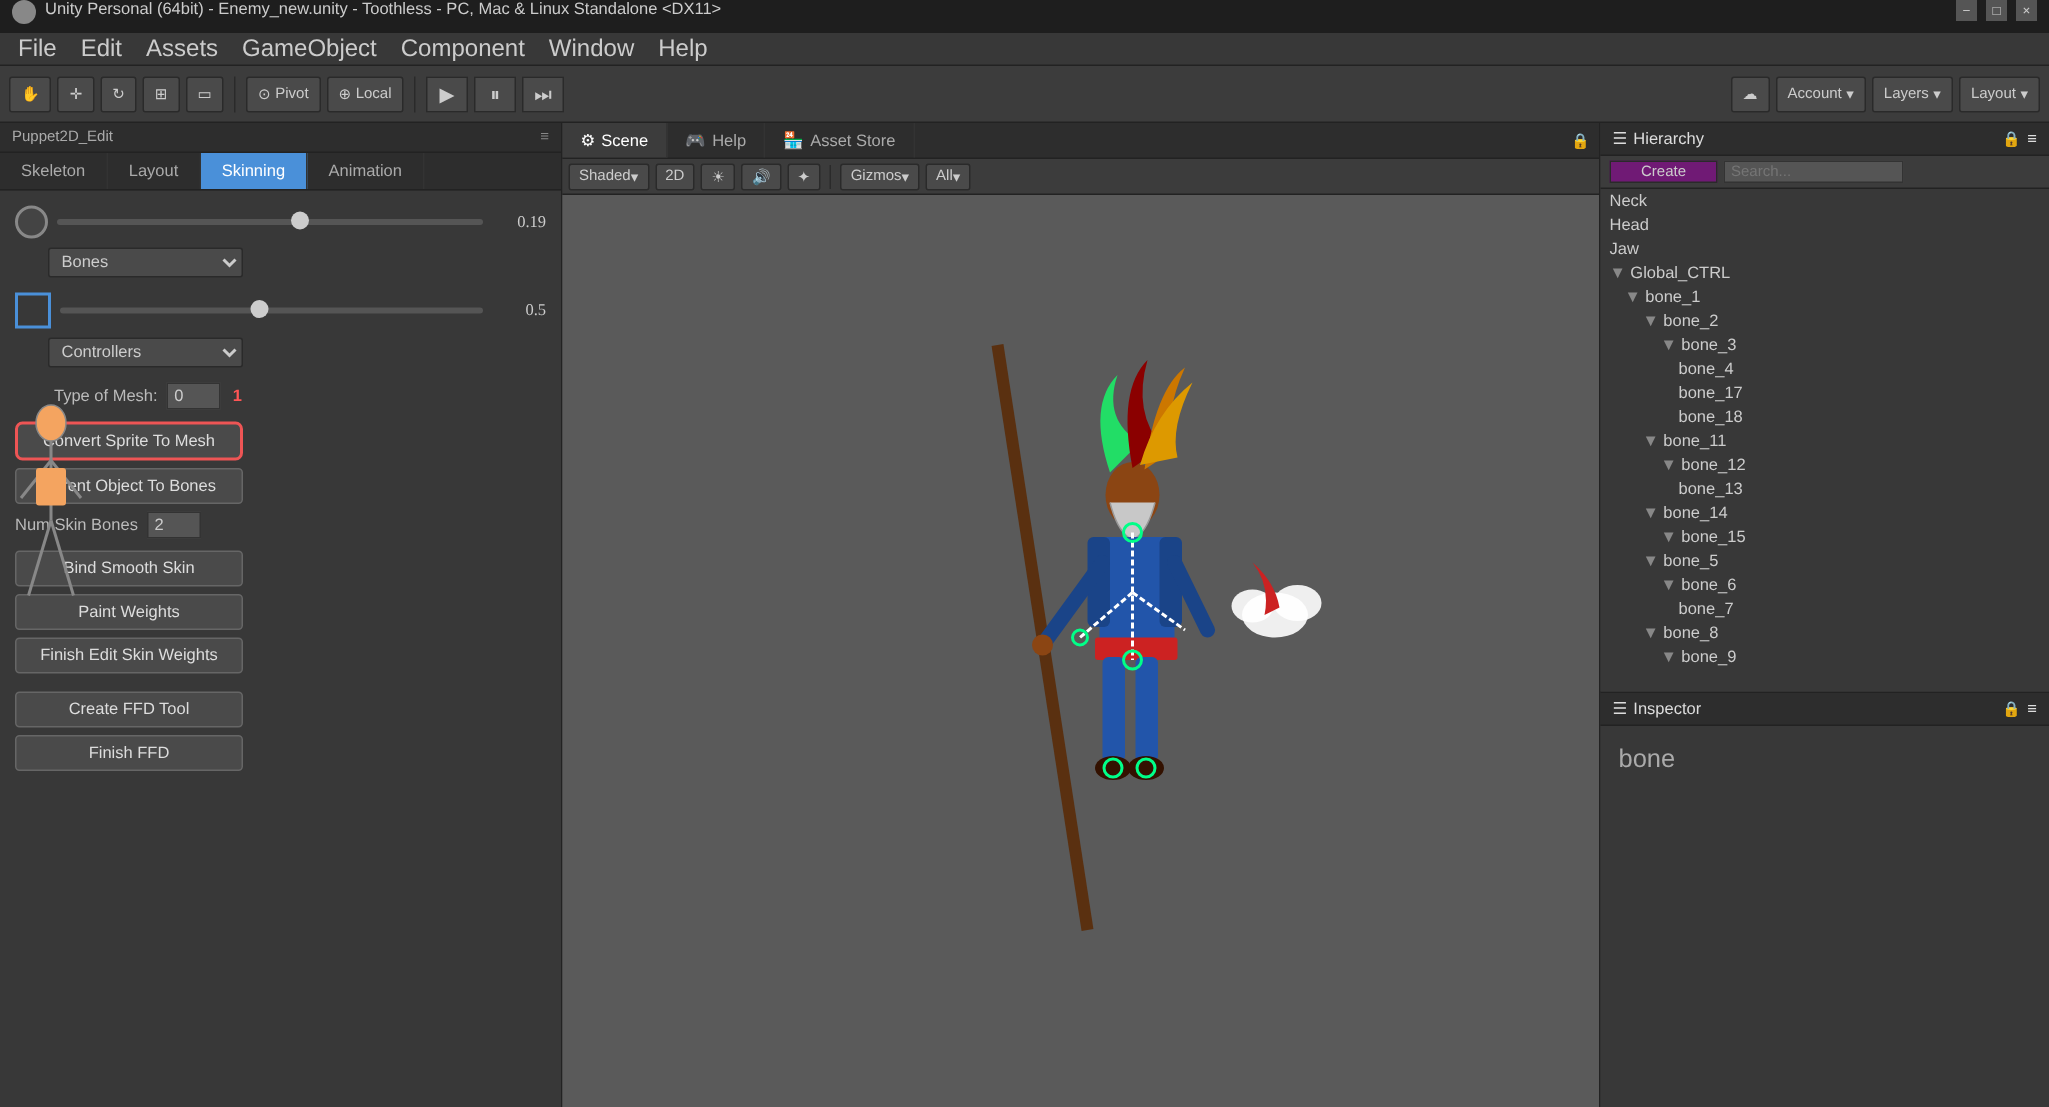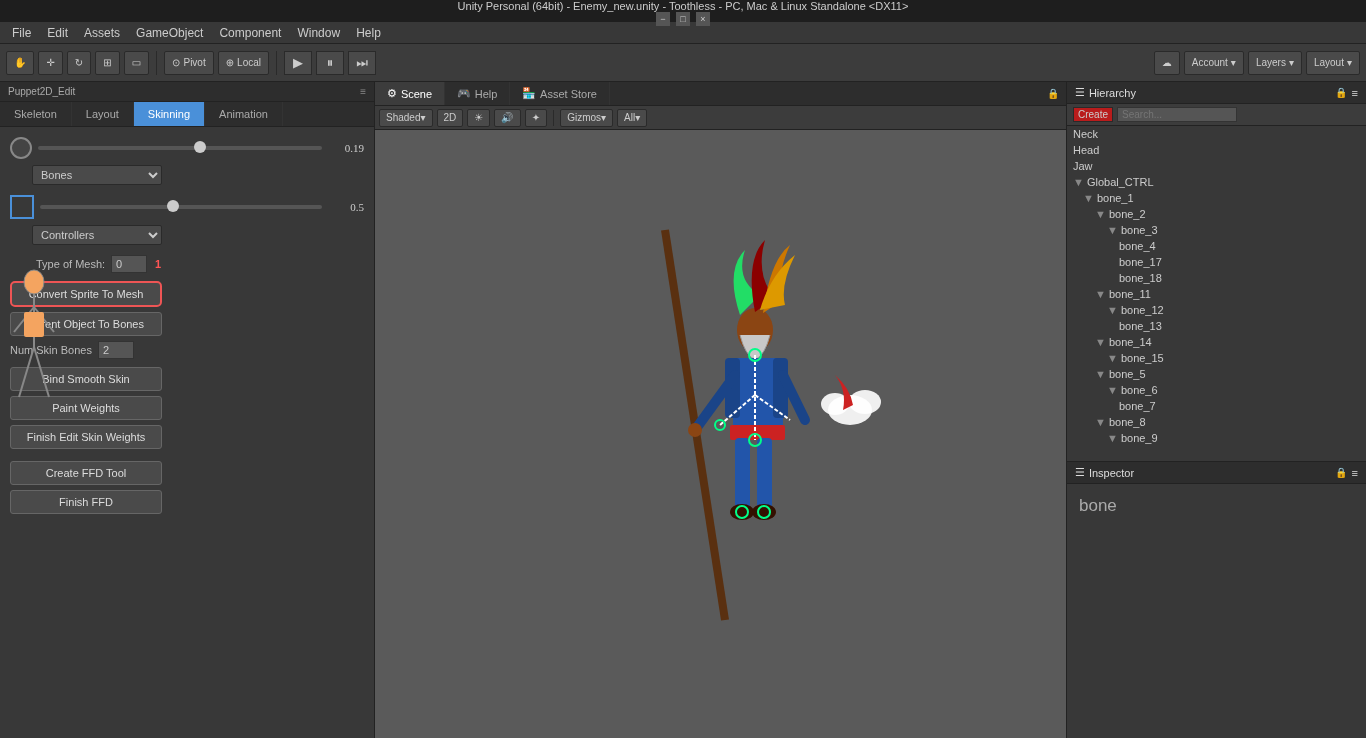--- a/index.html
+++ b/index.html
@@ -1,27 +1,27 @@
 <!DOCTYPE html>
 <html><head>
   <meta charset="utf-8">
   <style>
     * { box-sizing: border-box; margin: 0; padding: 0; }
     body { width: 1366px; height: 738px; background: #3c3c3c; font-family: Arial, sans-serif; font-size: 11px; color: #ddd; overflow: hidden; }
 
     
-    #titlebar { background: #1e1e1e; height: 22px; display: flex; align-items: center; padding: 0 8px; color: #ccc; font-size: 11px; flex-direction: column; }
+    #titlebar { background: #1e1e1e; height: 22px; display: flex; padding: 0 8px; color: #ccc; font-size: 11px; }
     #titlebar .logo { width: 16px; height: 16px; background: #888; border-radius: 50%; margin-right: 6px; }
     #titlebar .title { flex: 1; }
     #titlebar .win-btns { display: flex; gap: 6px; }
     #titlebar .win-btn { width: 14px; height: 14px; background: #555; display: flex; align-items: center; justify-content: center; font-size: 9px; cursor: pointer; }
 
     
     #menubar { background: #383838; height: 22px; display: flex; align-items: center; padding: 0 4px; border-bottom: 1px solid #222; }
-    #menubar .menu-item { padding: 2px 8px; color: #ccc; font-size: 12px; cursor: pointer; }
+    #menubar .menu-item { padding: 2px 8px; color: #ccc; font-size: 16px; cursor: pointer; }
 
     
     #toolbar { background: #3c3c3c; height: 38px; display: flex; align-items: center; padding: 0 6px; border-bottom: 1px solid #222; gap: 4px; }
     .toolbar-btn { background: #4a4a4a; border: 1px solid #2a2a2a; color: #ccc; padding: 3px 7px; font-size: 10px; cursor: pointer; border-radius: 2px; height: 24px; display: flex; align-items: center; gap: 3px; }
     .toolbar-sep { width: 1px; height: 24px; background: #2a2a2a; margin: 0 3px; }
     .toolbar-play { background: #4a4a4a; border: 1px solid #2a2a2a; color: #ccc; width: 28px; height: 24px; display: flex; align-items: center; justify-content: center; cursor: pointer; font-size: 13px; }
     .toolbar-right { margin-left: auto; display: flex; align-items: center; gap: 4px; }
     .toolbar-dropdown { background: #4a4a4a; border: 1px solid #2a2a2a; color: #ccc; padding: 3px 7px; font-size: 10px; cursor: pointer; border-radius: 2px; height: 24px; display: flex; align-items: center; gap: 3px; }
 
     
@@ -69,21 +69,21 @@
     .scene-tb-item { background: #4a4a4a; border: 1px solid #2a2a2a; color: #ccc; padding: 1px 6px; font-size: 10px; cursor: pointer; border-radius: 2px; height: 18px; display: flex; align-items: center; }
     .scene-tb-sep { width: 1px; height: 16px; background: #2a2a2a; margin: 0 2px; }
 
     #scene-view { flex: 1; background: #5a5a5a; position: relative; overflow: hidden; }
 
     
     #right-panel { width: 300px; display: flex; flex-direction: column; background: #383838; border-left: 1px solid #222; }
     #hierarchy { flex: 0 0 auto; height: 380px; display: flex; flex-direction: column; border-bottom: 1px solid #222; }
     #hierarchy-header { background: #2d2d2d; padding: 4px 8px; font-size: 11px; display: flex; align-items: center; gap: 4px; border-bottom: 1px solid #222; }
     #hierarchy-toolbar { background: #3c3c3c; padding: 3px 6px; display: flex; align-items: center; gap: 4px; border-bottom: 1px solid #222; }
-    .hier-create-btn { background: #b91c1c; border: 1px solid #2a2a2a; color: #ccc; padding: 1px 4px; font-size: 10px; cursor: pointer; }
+    .hier-create-btn { background: #701a75; border: 1px solid #2a2a2a; color: #ccc; padding: 1px 20px; font-size: 10px; cursor: pointer; }
     .hier-search { background: #555; border: 1px solid #333; color: #ccc; padding: 1px 4px; font-size: 10px; width: 120px; }
     #hierarchy-list { flex: 1; overflow-y: scroll; background: #383838; }
     .h-item { padding: 2px 6px; color: #ccc; font-size: 11px; cursor: pointer; white-space: nowrap; }
     .h-indent1 { padding-left: 16px; }
     .h-indent2 { padding-left: 28px; }
     .h-indent3 { padding-left: 40px; }
     .h-indent4 { padding-left: 52px; }
     .h-arrow { color: #888; margin-right: 3px; }
 
     

